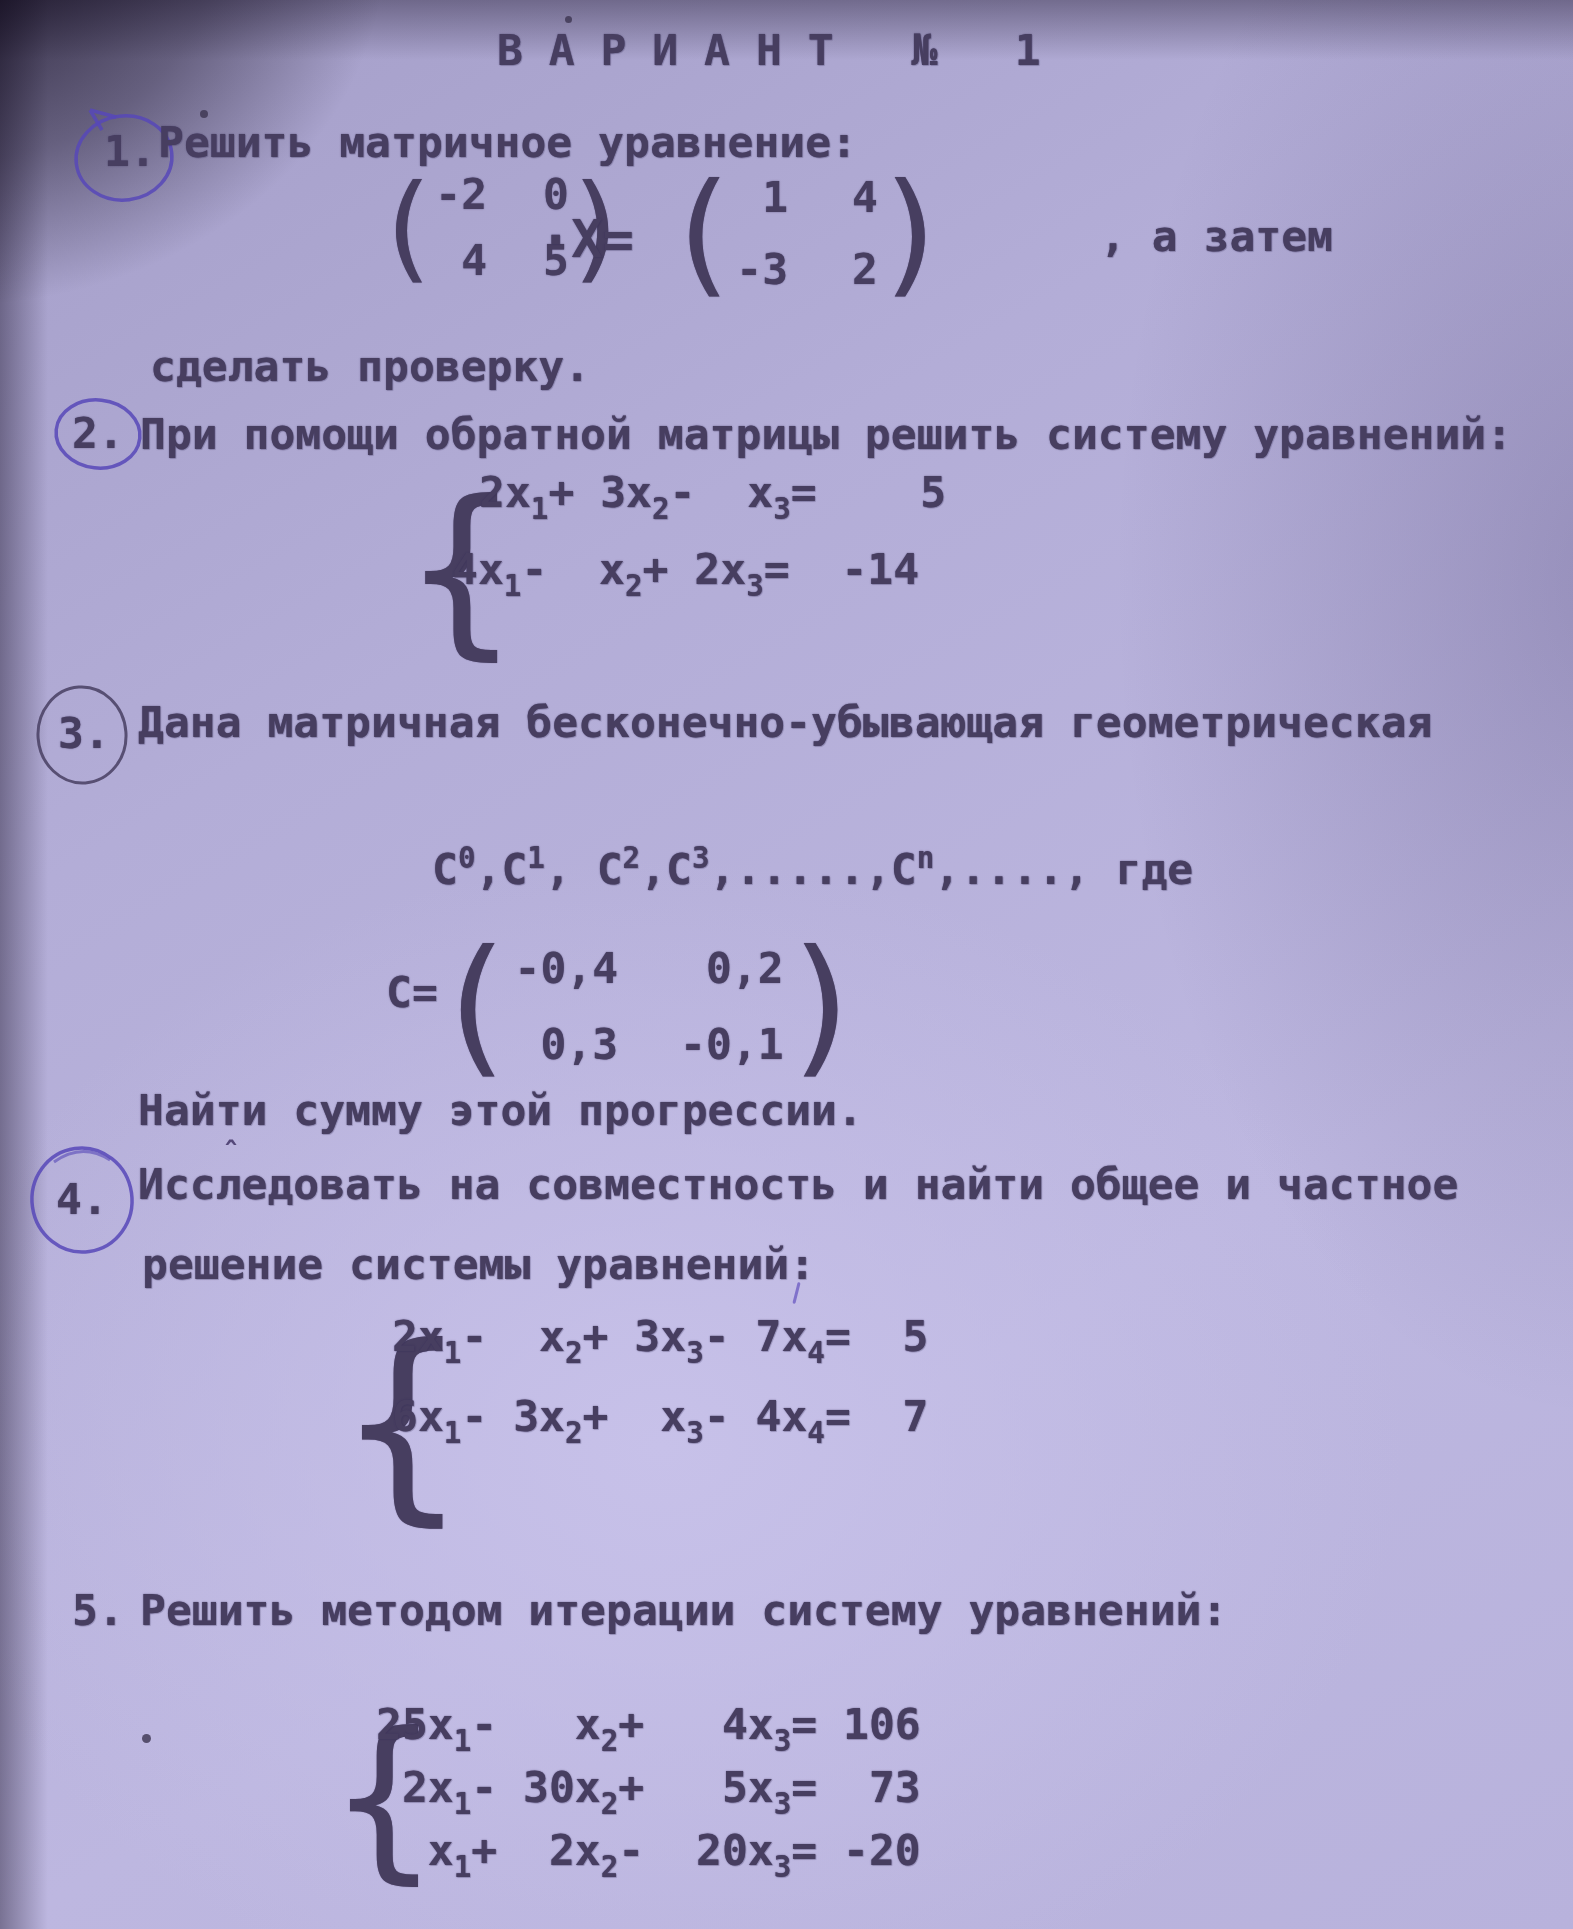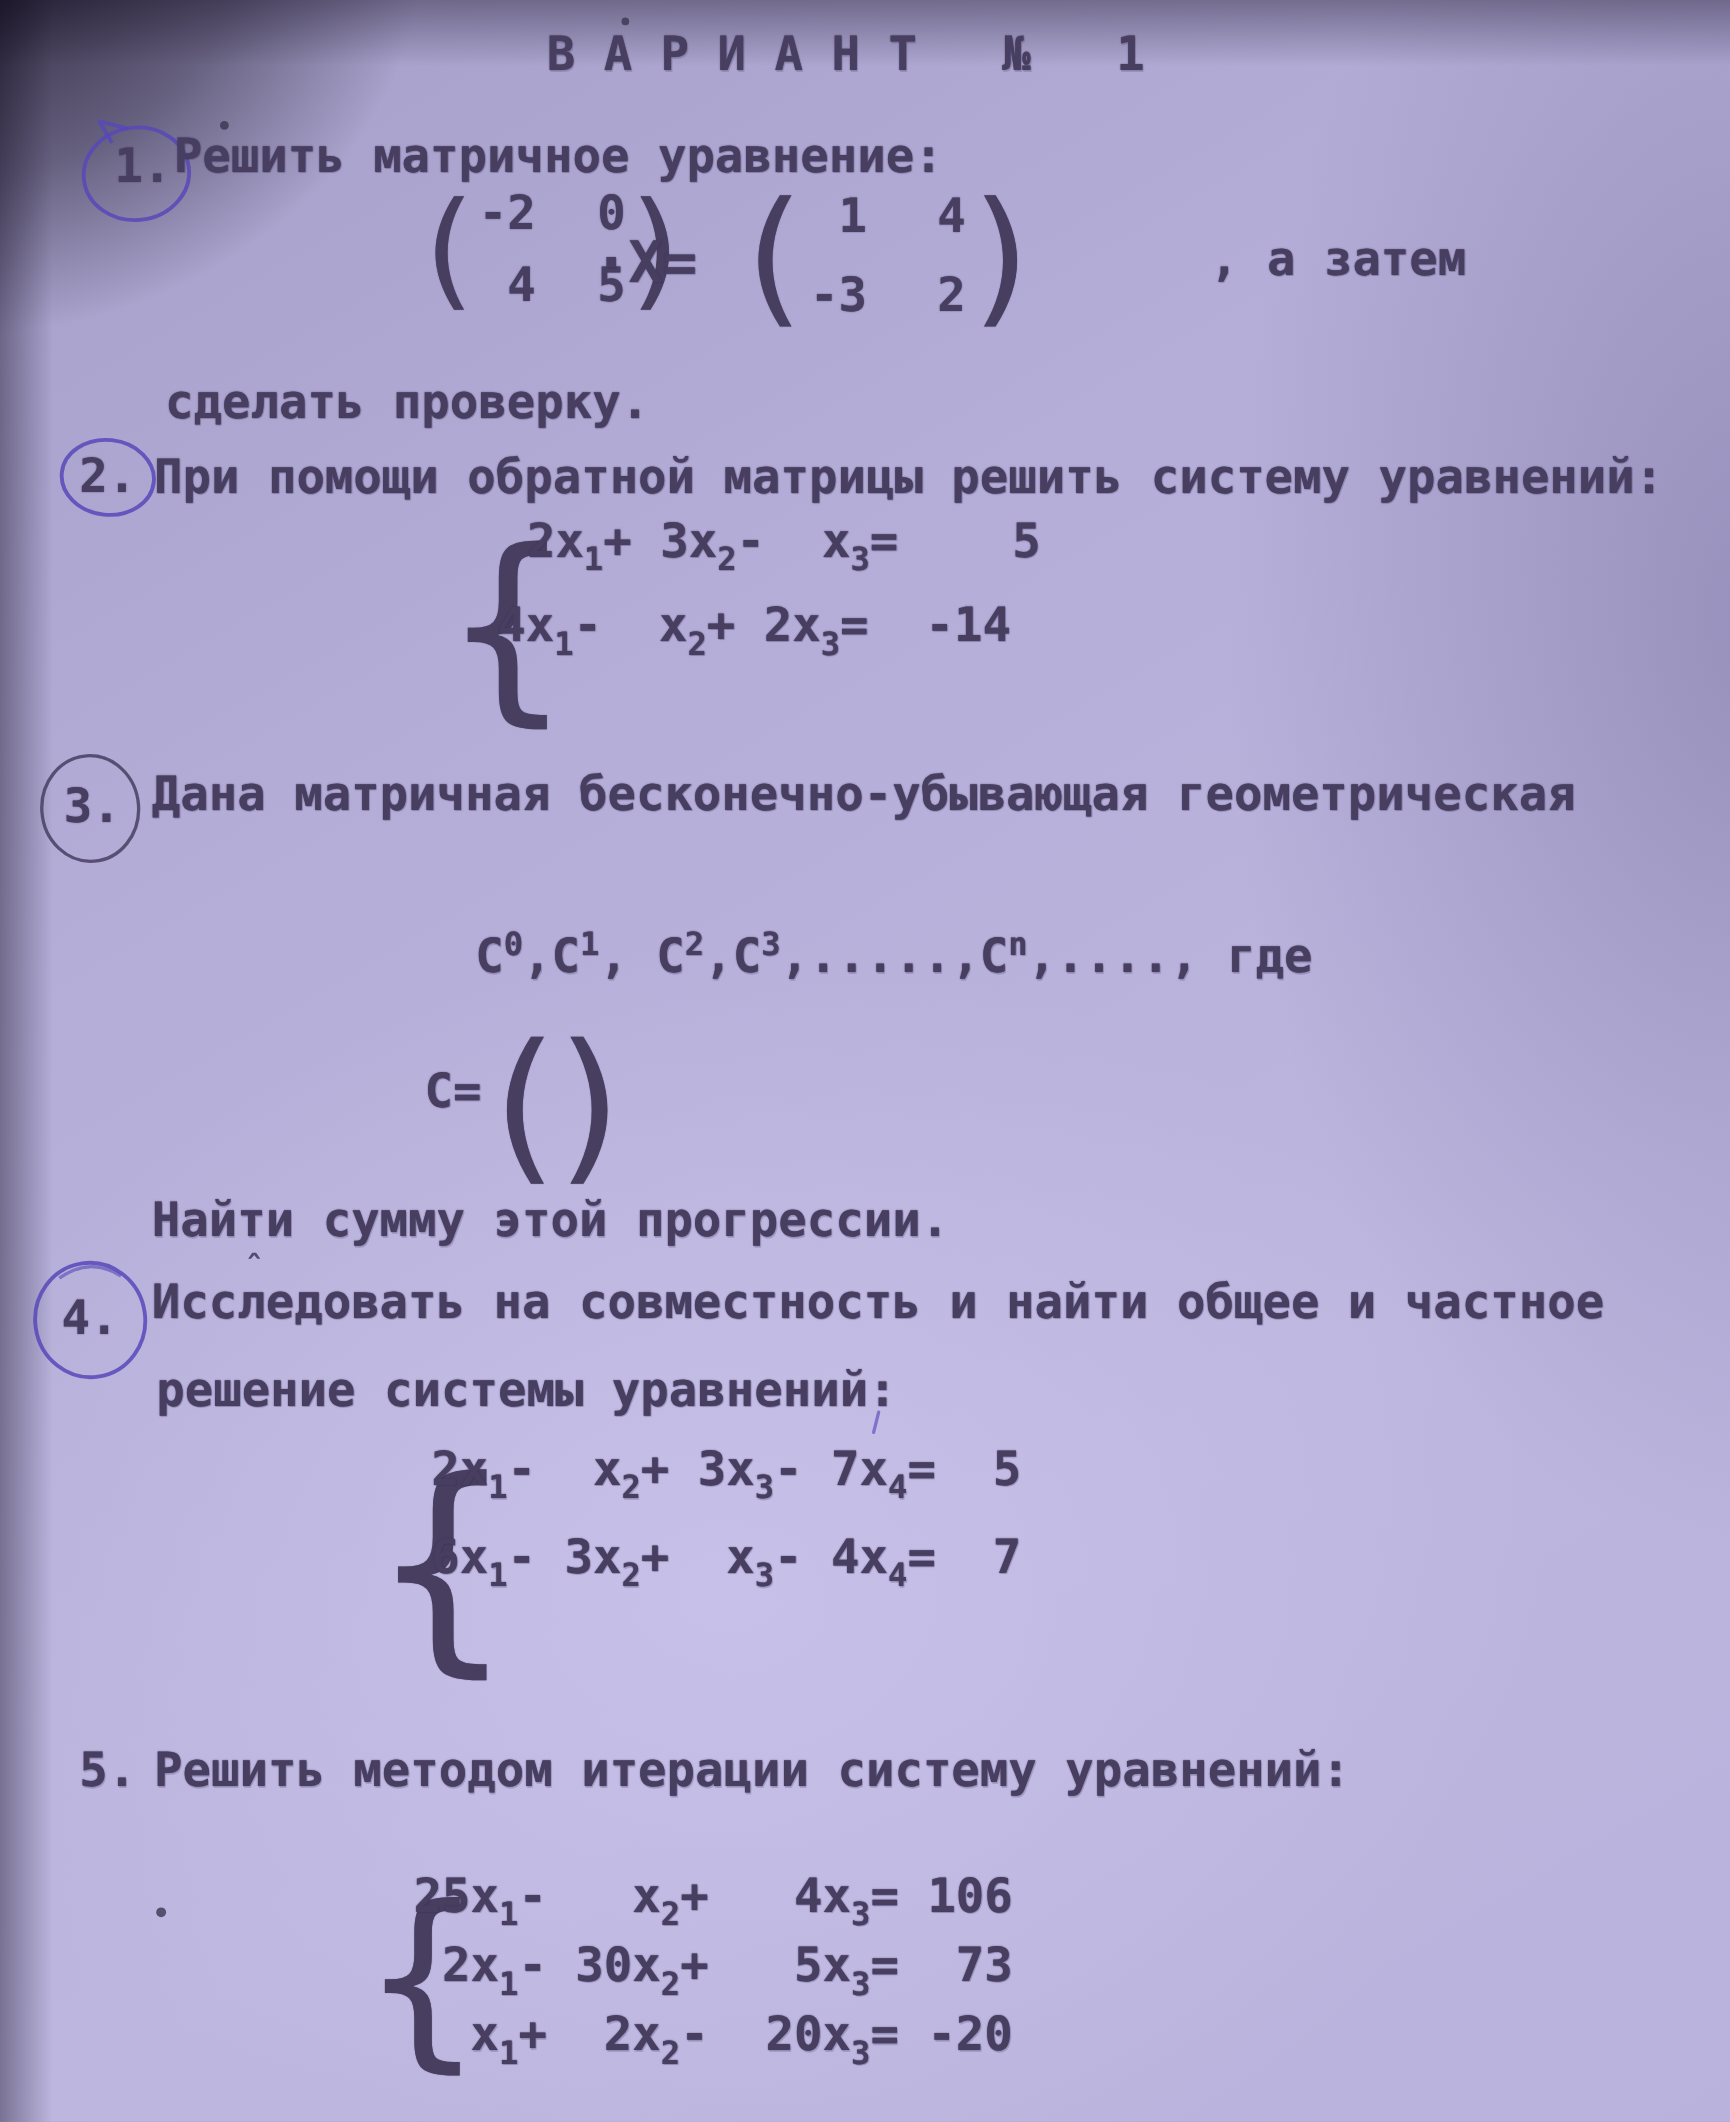--- a/index.html
+++ b/index.html
@@ -121,20 +121,26 @@
     <div class="num" style="left:28px;top:28px;">3.</div>
   </div>
   <div class="typed" style="left:138px;top:698px;">Дана матричная бесконечно-убывающая геометрическая</div>
 
   <div class="typed eq" style="left:432px;top:842px;">C<sup>0</sup>,C<sup>1</sup>, C<sup>2</sup>,C<sup>3</sup>,.....,C<sup>n</sup>,...., где</div>
 
   <div class="typed" style="left:386px;top:968px;">C=</div>
 
   <div class="matrix" style="left:448px;top:908px;">
     <span class="paren" style="font-size:150px;">(</span>
+    <span class="cells" style="column-gap:62px;row-gap:26px;padding:0 8px;">
+      <span class="cell">-0,4</span>
+      <span class="cell">0,2</span>
+      <span class="cell">0,3</span>
+      <span class="cell">-0,1</span>
+    </span>
     <span class="paren" style="font-size:150px;">)</span>
   </div>
 
   <div class="typed" style="left:138px;top:1086px;">Найти сумму этой прогрессии.</div>
 
   <div class="circle-annot" style="left:24px;top:1140px;width:116px;height:118px;">
     <svg width="116" height="118">
       <ellipse cx="58" cy="60" rx="50" ry="52" fill="none" stroke="#5748b8" stroke-width="3.5" opacity="0.85" transform="rotate(-8 58 60)"></ellipse>
       <path d="M 30 22 Q 58 2 86 20" fill="none" stroke="#5748b8" stroke-width="3" opacity="0.6"></path>
     </svg>

